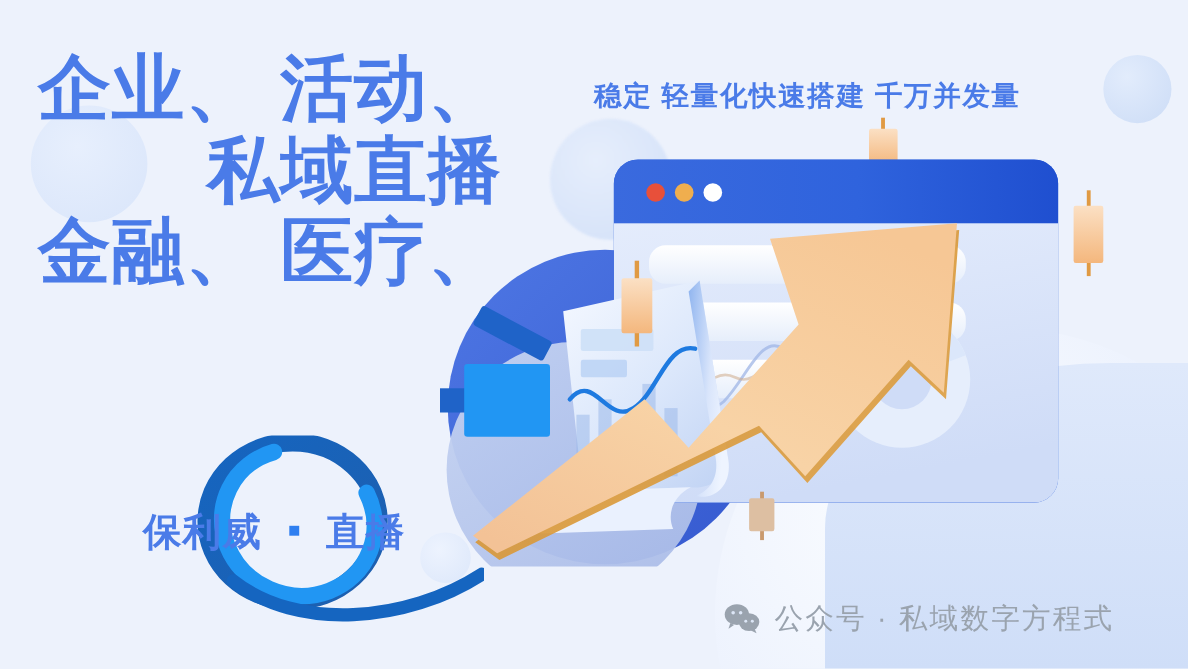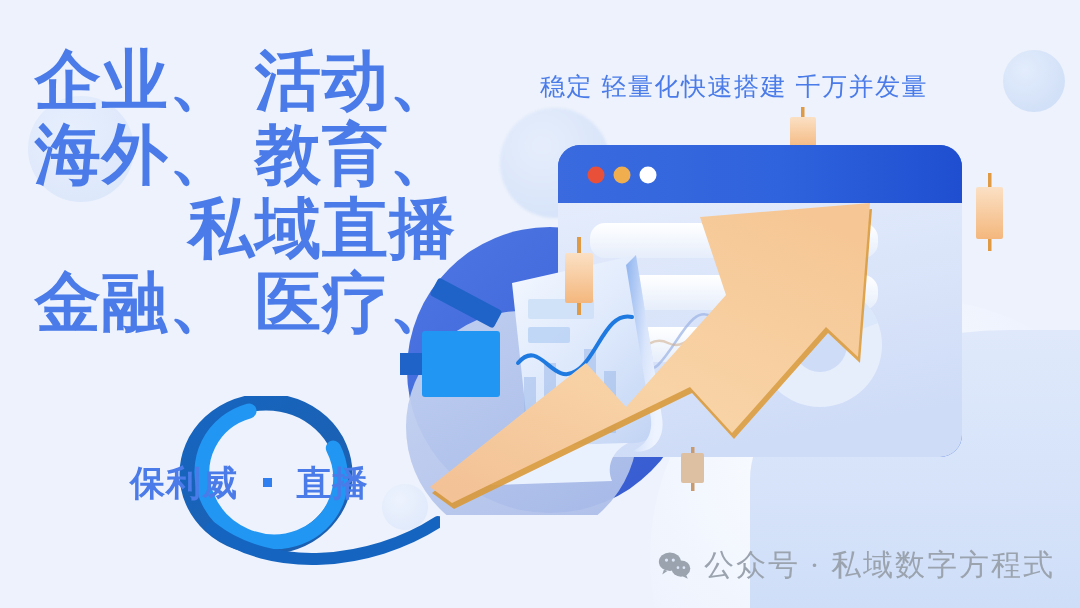--- a/index.html
+++ b/index.html
@@ -44,21 +44,21 @@
   .headline{
     position:absolute;left:26px;top:44px;width:430px;
     font-size:66px;line-height:1.12;font-weight:bold;color:#4a7be8;
     letter-spacing:1px;z-index:6;
   }
   .headline div{white-space:nowrap;text-align:right;}
 
   
   .tagline{
     position:absolute;left:540px;top:70px;
-    font-size:25px;font-weight:normal;color:#4a7be8;letter-spacing:1.5px;
+    font-size:25px;font-weight:bold;color:#4a7be8;letter-spacing:1.5px;
     white-space:nowrap;z-index:7;
   }
 
   
   .illus{position:absolute;left:400px;top:95px;width:680px;height:420px;z-index:4;}
   .illus svg{display:block;}
 
   
   .logo-wrap{position:absolute;left:120px;top:396px;width:320px;height:190px;z-index:8;text-align:center;}
   .logo-ring{position:absolute;left:0;top:0;}
@@ -69,22 +69,22 @@
   .logo-sep{
     display:inline-block;width:9px;height:9px;background:#2f7ff0;
     vertical-align:middle;margin:0 14px 6px 14px;
   }
 
   
   .footer{
     position:absolute;left:658px;top:545px;display:flex;align-items:center;gap:12px;z-index:9;
   }
   .footer-label{
-    font-size:30px;color:#9aa3ae;letter-spacing:2px;white-space:nowrap;
-    font-family:Liberation Serif, serif;
+    font-size:26px;color:#9aa3ae;letter-spacing:2px;white-space:nowrap;
+    font-family:Liberation Sans, sans-serif;
   }
   .wechat-icon{width:34px;height:30px;display:block;}
 </style>
 </head>
 <body>
 
 <div id="banner">
 
   <div class="bg-layer">
     <div class="blob-br"></div>
@@ -221,21 +221,20 @@
 
       <g>
         <path d="M30 392 L186 268 L226 312 L326 200 L330 150 L300 122 L470 108 L458 262 L426 232 L332 338 L290 292 L52 408 Z" fill="url(#gArrowEdge)" opacity="0.9" transform="translate(2,6)"></path>
         <path d="M30 392 L186 268 L226 312 L326 200 L300 122 L470 108 L458 262 L426 232 L332 338 L290 292 L52 408 Z" fill="url(#gArrow)"></path>
       </g>
     </svg>
   </div>
 
   <div class="headline">
     <div>企业、 活动、</div>
-    <div>海外、 教育、</div>
     <div>私域直播</div>
     <div>金融、 医疗、</div>
   </div>
 
   <div class="logo-wrap">
     <svg class="logo-ring" width="320" height="190" viewBox="0 0 320 190" xmlns="http://www.w3.org/2000/svg">
       <defs>
         <linearGradient id="gRingDark" x1="0" y1="0" x2="1" y2="1">
           <stop offset="0%" stop-color="#1565c0"></stop>
           <stop offset="100%" stop-color="#1e5fae"></stop>

